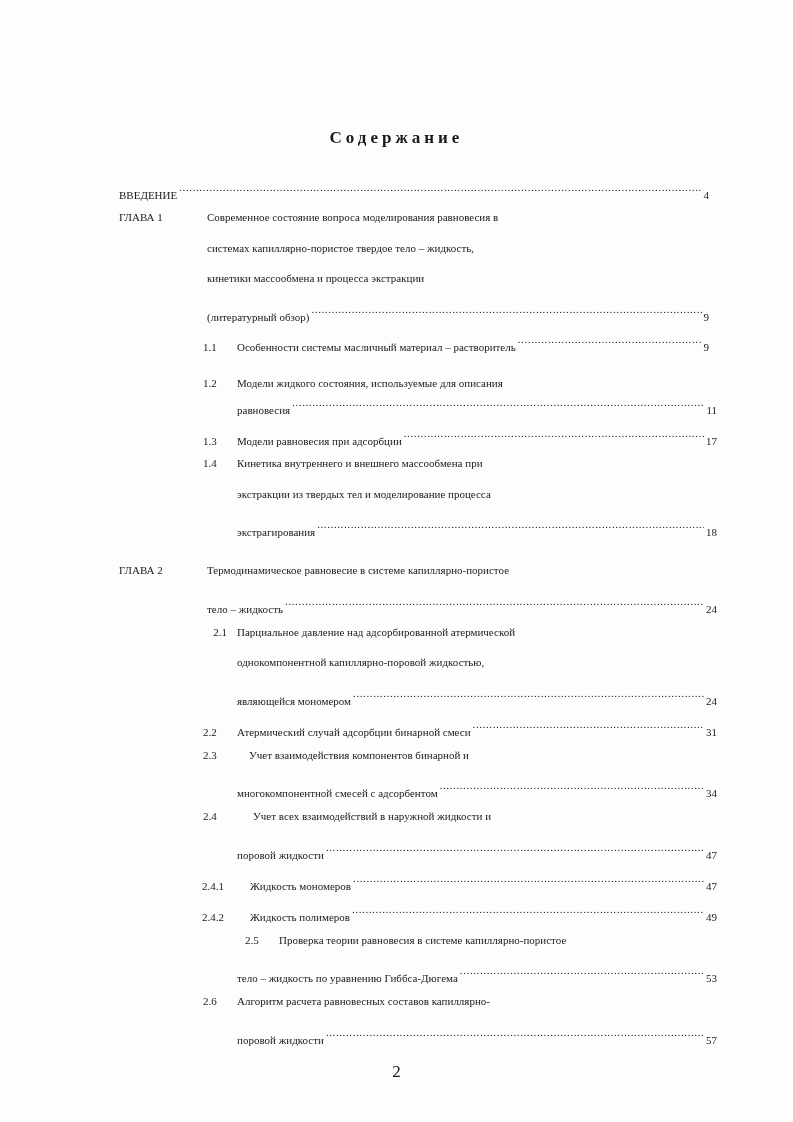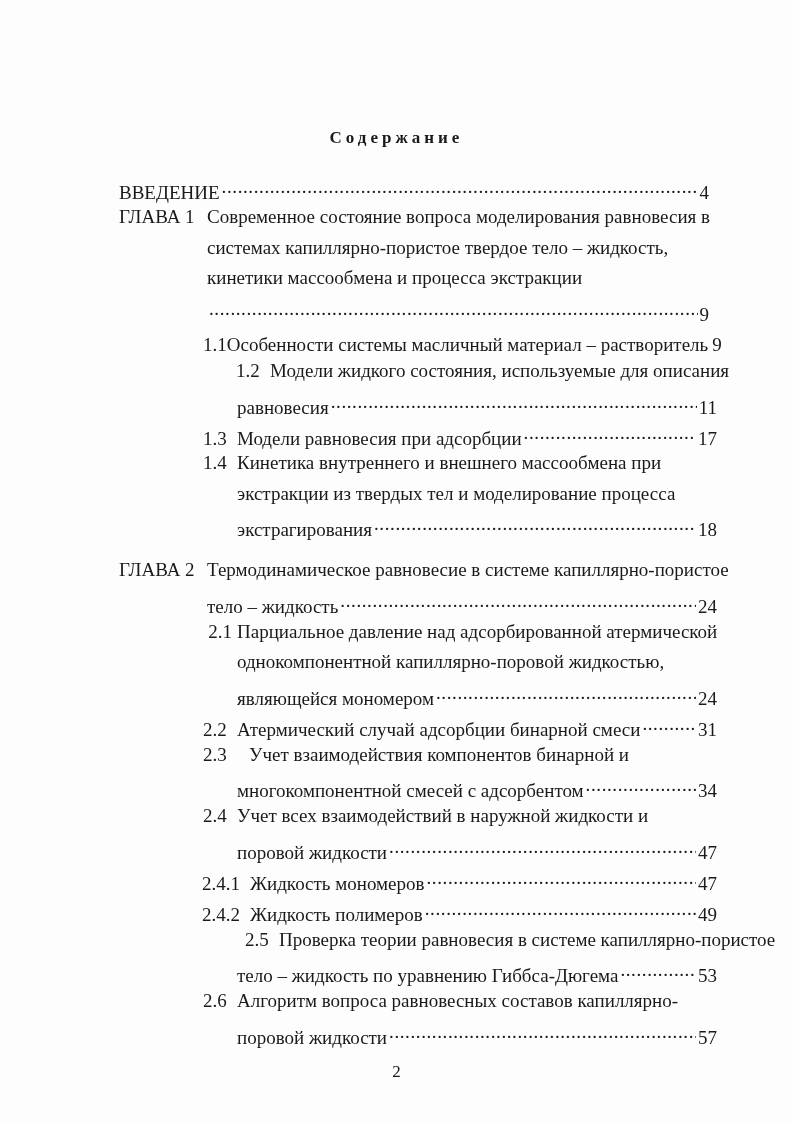--- a/index.html
+++ b/index.html
@@ -6,21 +6,21 @@
   body {
     width: 793px; height: 1122px; background: #fdfdfd; position: relative; overflow: hidden;
     font-family: "Liberation Serif", "DejaVu Serif", serif; color: #1a1a1a;
   }
   .page { position: absolute; left: 0; top: 0; width: 793px; height: 1122px; }
   .title {
     position: absolute; left: 0; width: 793px; top: 128px; text-align: center;
     font-weight: bold; font-size: 17px; letter-spacing: 4px;
   }
   .line {
-    position: absolute; height: 24px; line-height: 24px; font-size: 19px; white-space: nowrap;
+    position: absolute; height: 24px; line-height: 24px; font-size: 11px; white-space: nowrap;
     display: flex; align-items: baseline;
   }
   .num { display: inline-block; }
   .txt { display: inline-block; }
   .dots {
     flex: 1 1 auto; overflow: hidden; margin: 0 2px; position: relative; height: 24px;
   }
   .dots::after {
     content: "................................................................................................................................................................................................................";
     position: absolute; left: 0; top: 0; letter-spacing: 0.6px; white-space: nowrap;
@@ -48,32 +48,33 @@
   <div class="line" style="left:207px; top:205px;">
     <span class="txt">Современное состояние вопроса моделирования равновесия в</span>
   </div>
   <div class="line" style="left:207px; top:236px;">
     <span class="txt">системах капиллярно-пористое твердое тело – жидкость,</span>
   </div>
   <div class="line" style="left:207px; top:266px;">
     <span class="txt">кинетики массообмена и процесса экстракции</span>
   </div>
   <div class="line" style="left:207px; width:502px; top:297px;">
+    <span class="txt">(литературный обзор)</span>
     <span class="dots"></span>
     <span class="pg">9</span>
   </div>
 
   <div class="line" style="left:203px; width:506px; top:327px;">
     <span class="num" style="width:34px;">1.1</span>
     <span class="txt">Особенности системы масличный материал – растворитель</span>
     <span class="dots"></span>
     <span class="pg">9</span>
   </div>
 
-  <div class="line" style="left:203px; top:359px;margin-left:33px;">
+  <div class="line" style="left:203px; top:371px;">
     <span class="num" style="width:34px;">1.2</span>
     <span class="txt">Модели жидкого состояния, используемые для описания</span>
   </div>
   <div class="line" style="left:237px; width:480px; top:390px;">
     <span class="txt">равновесия</span>
     <span class="dots"></span>
     <span class="pg">11</span>
   </div>
 
   <div class="line" style="left:203px; width:514px; top:421px;">
@@ -131,21 +132,21 @@
   <div class="line" style="left:203px; top:743px;gap:12px;">
     <span class="num" style="width:34px;">2.3</span>
     <span class="txt">Учет взаимодействия компонентов бинарной и</span>
   </div>
   <div class="line" style="left:237px; width:480px; top:773px;">
     <span class="txt">многокомпонентной смесей с адсорбентом</span>
     <span class="dots"></span>
     <span class="pg">34</span>
   </div>
 
-  <div class="line" style="left:203px; top:804px;">
+  <div class="line" style="left:203px; top:804px;gap:16px;">
     <span class="num" style="width:34px;">2.4</span>
     <span class="txt">Учет всех взаимодействий в наружной жидкости и</span>
   </div>
   <div class="line" style="left:237px; width:480px; top:835px;">
     <span class="txt">поровой жидкости</span>
     <span class="dots"></span>
     <span class="pg">47</span>
   </div>
 
   <div class="line" style="left:202px; width:515px; top:866px;">
@@ -167,21 +168,21 @@
     <span class="txt">Проверка теории равновесия в системе капиллярно-пористое</span>
   </div>
   <div class="line" style="left:237px; width:480px; top:958px;">
     <span class="txt">тело – жидкость по уравнению Гиббса-Дюгема</span>
     <span class="dots"></span>
     <span class="pg">53</span>
   </div>
 
   <div class="line" style="left:203px; top:989px;">
     <span class="num" style="width:34px;">2.6</span>
-    <span class="txt">Алгоритм вопроса равновесных составов капиллярно-</span>
+    <span class="txt">Алгоритм расчета равновесных составов капиллярно-</span>
   </div>
   <div class="line" style="left:237px; width:480px; top:1020px;">
     <span class="txt">поровой жидкости</span>
     <span class="dots"></span>
     <span class="pg">57</span>
   </div>
 
   <div class="pagenum">2</div>
 </div>
 

